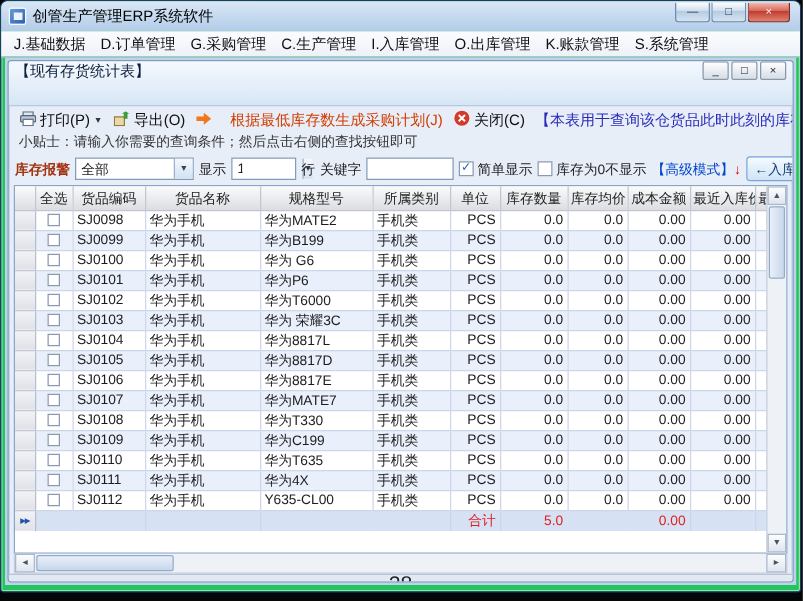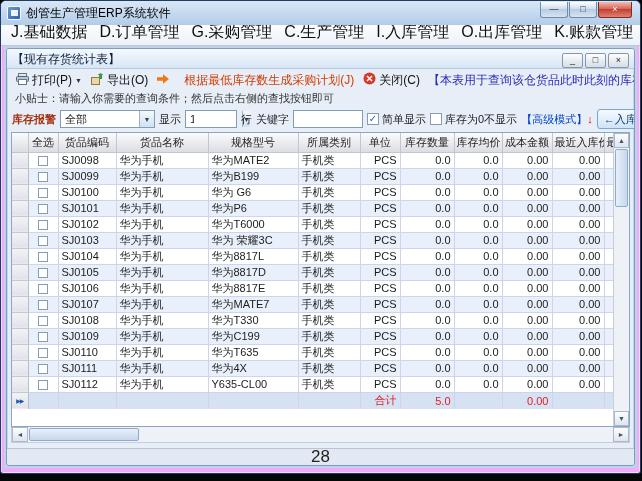--- a/index.html
+++ b/index.html
@@ -1,45 +1,45 @@
 <!DOCTYPE html>
 <html><head>
 <meta charset="utf-8">
 <style>
   *{margin:0;padding:0;box-sizing:border-box;font-family:"Liberation Sans","DejaVu Sans",sans-serif;}
   html,body{width:642px;height:481px;background:#000;overflow:hidden;}
   .screen{position:relative;width:642px;height:481px;background:#050608;}
 
   
-  .win{position:absolute;left:0;top:0;width:641px;height:474px;background:#f0abfc;
+  .win{position:absolute;left:0;top:0;width:641px;height:474px;background:#22c55e;
        border:1px solid #1d3c5e;border-radius:6px 6px 3px 3px;
        box-shadow:inset 0 0 0 1px rgba(255,255,255,.5);}
   .titlebar{height:24px;display:flex;align-items:center;padding:0 6px;
        background:linear-gradient(#d9e7f6,#b2cce8);border-radius:5px 5px 0 0;}
   .appicon{width:14px;height:14px;border-radius:2px;flex:0 0 auto;
        background:linear-gradient(135deg,#6a9bd8,#2a5fae);border:1px solid #f6faff;margin-right:5px;position:relative;}
   .appicon::after{content:"";position:absolute;left:3px;top:3px;width:7px;height:6px;background:rgba(255,255,255,.9);}
   .title{font-size:12px;color:#000;}
   .wincontrols{margin-left:auto;display:flex;gap:1px;padding-right:2px;margin-top:-6px;}
   .wbtn{width:28px;height:16px;font-size:9px;line-height:15px;text-align:center;color:#234;
        background:linear-gradient(#fdfeff,#cfdded 45%,#b4cae2 45%,#d7e4f2);
        border:1px solid #6d8cab;border-top:none;border-radius:0 0 3px 3px;}
   .wbtn.close{width:34px;color:#fff;border-color:#7c2d22;
        background:linear-gradient(#f4bcb1,#d5685a 45%,#bf3a2b 45%,#e08273);}
 
   
   .menubar{height:21px;background:linear-gradient(#fbfcfe,#edf2f9);border-bottom:1px solid #b9c9dc;
-       display:flex;align-items:flex-end;padding:0 4px;font-size:16px;white-space:nowrap;overflow:hidden;}
+       display:flex;align-items:flex-start;padding:0 4px;font-size:12px;white-space:nowrap;overflow:hidden;}
   .mitem{padding:2px 6px;color:#101010;}
 
   
   .client{position:absolute;left:3px;right:3px;top:45px;bottom:5px;background:#bfd2e8;padding:2px;}
   .child{width:100%;height:100%;background:#e7eef8;border:1px solid #7d9cc0;border-radius:3px;
        display:flex;flex-direction:column;box-shadow:inset 0 0 0 1px #c4d6ea;overflow:hidden;}
-  .childbar{height:20px;flex:0 0 auto;display:flex;align-items:flex-end;padding:0 5px;
+  .childbar{height:36px;flex:0 0 auto;display:flex;align-items:flex-start;padding:0 5px;
        background:linear-gradient(#f4f9fe,#d7e6f5);border-bottom:1px solid #b5c8de;}
   .childtitle{font-size:12px;color:#0d1f3c;}
   .childbtns{margin-left:auto;display:flex;gap:2px;}
   .cbtn{width:21px;height:15px;font-size:9px;line-height:13px;text-align:center;color:#222;
        background:linear-gradient(#fefefe,#d6dde6);border:1px solid #8896a8;border-radius:2px;}
 
   
   .toolbar{height:22px;flex:0 0 auto;display:flex;align-items:center;gap:3px;padding:0 6px;font-size:12px;color:#111;white-space:nowrap;overflow:hidden;}
   .tbtn{display:inline-flex;align-items:center;gap:3px;padding:1px 3px;justify-content:center;}
   .tbtn svg{flex:0 0 auto;}

